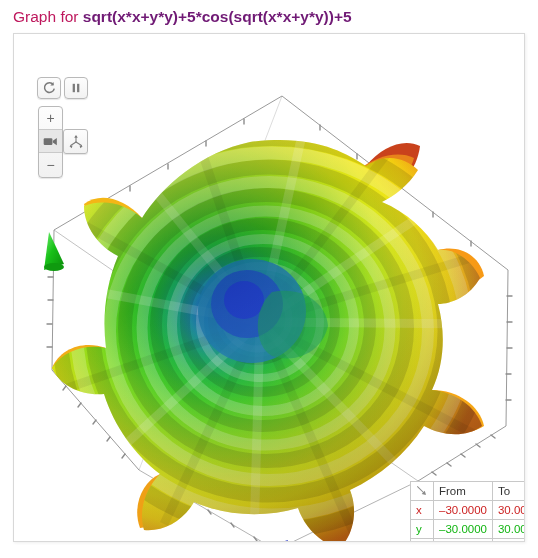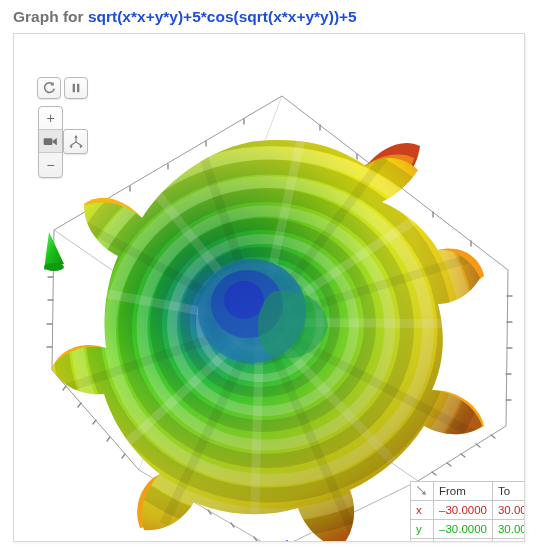--- a/index.html
+++ b/index.html
@@ -25,27 +25,27 @@
     left: 13px;
     top: 6px;
     width: 512px;
     height: 24px;
     line-height: 22px;
     white-space: nowrap;
     color: #2b2b2b;
     font-size: 15.5px;
   }
   .title-prefix {
-    font-weight: 700;
-    color: #737373;
+    font-weight: 400;
+    color: #be185d;
     text-align: center;
   }
   .title-formula {
     font-weight: 700;
-    color: #1d4ed8;
+    color: #701a75;
   }
 
   
   .plot-panel {
     position: absolute;
     left: 13px;
     top: 33px;
     width: 512px;
     height: 509px;
     background: #ffffff;

